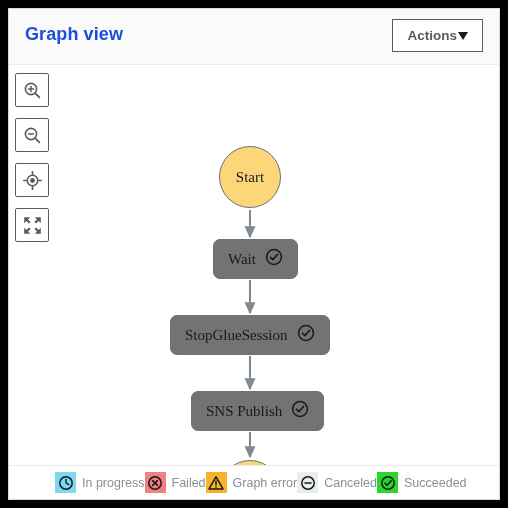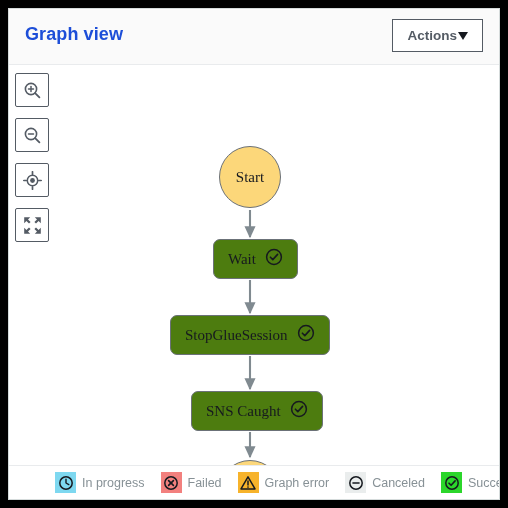--- a/index.html
+++ b/index.html
@@ -132,42 +132,42 @@
     background: #fcd77a;
     border: 1.3px solid #6b7178;
   }
   .node-terminal .node-label {
     font-size: 15px;
     color: #16191f;
   }
   .node-task {
     height: 40px;
     border-radius: 7px;
-    background: #4d7c0f;
+    background: #737373;
     border: 1.3px solid #6b7178;
     padding: 0 14px;
     gap: 9px;
   }
   .node-task .node-label {
     font-size: 15px;
     color: #16191f;
     white-space: nowrap;
   }
   .node-status-icon { display: block; }
 
   
   .legend {
     position: relative;
     height: 34px;
     border-top: 1px solid #e9ebed;
     background: #ffffff;
     display: flex;
     align-items: center;
     padding-left: 46px;
-    gap: 16px;
+    gap: 0;
     box-sizing: border-box;
   }
   .legend-item {
     display: flex;
     align-items: center;
     gap: 6px;
   }
   .legend-badge {
     width: 21px;
     height: 21px;
@@ -286,21 +286,21 @@
         <span class="node-label">StopGlueSession</span>
         <span class="node-status-icon">
           <svg width="18" height="18" viewBox="0 0 18 18">
             <circle cx="9" cy="9" r="7.4" fill="none" stroke="#16191f" stroke-width="1.5"></circle>
             <path d="M5.4 9.2 L7.8 11.6 L12.6 6.4" fill="none" stroke="#16191f" stroke-width="1.6" stroke-linecap="round" stroke-linejoin="round"></path>
           </svg>
         </span>
       </div>
 
       <div class="node node-task" style="left:182px; top:326px;">
-        <span class="node-label">SNS Caught</span>
+        <span class="node-label">SNS Publish</span>
         <span class="node-status-icon">
           <svg width="18" height="18" viewBox="0 0 18 18">
             <circle cx="9" cy="9" r="7.4" fill="none" stroke="#16191f" stroke-width="1.5"></circle>
             <path d="M5.4 9.2 L7.8 11.6 L12.6 6.4" fill="none" stroke="#16191f" stroke-width="1.6" stroke-linecap="round" stroke-linejoin="round"></path>
           </svg>
         </span>
       </div>
 
       <div class="node node-terminal" style="left:210px; top:395px;">
         

